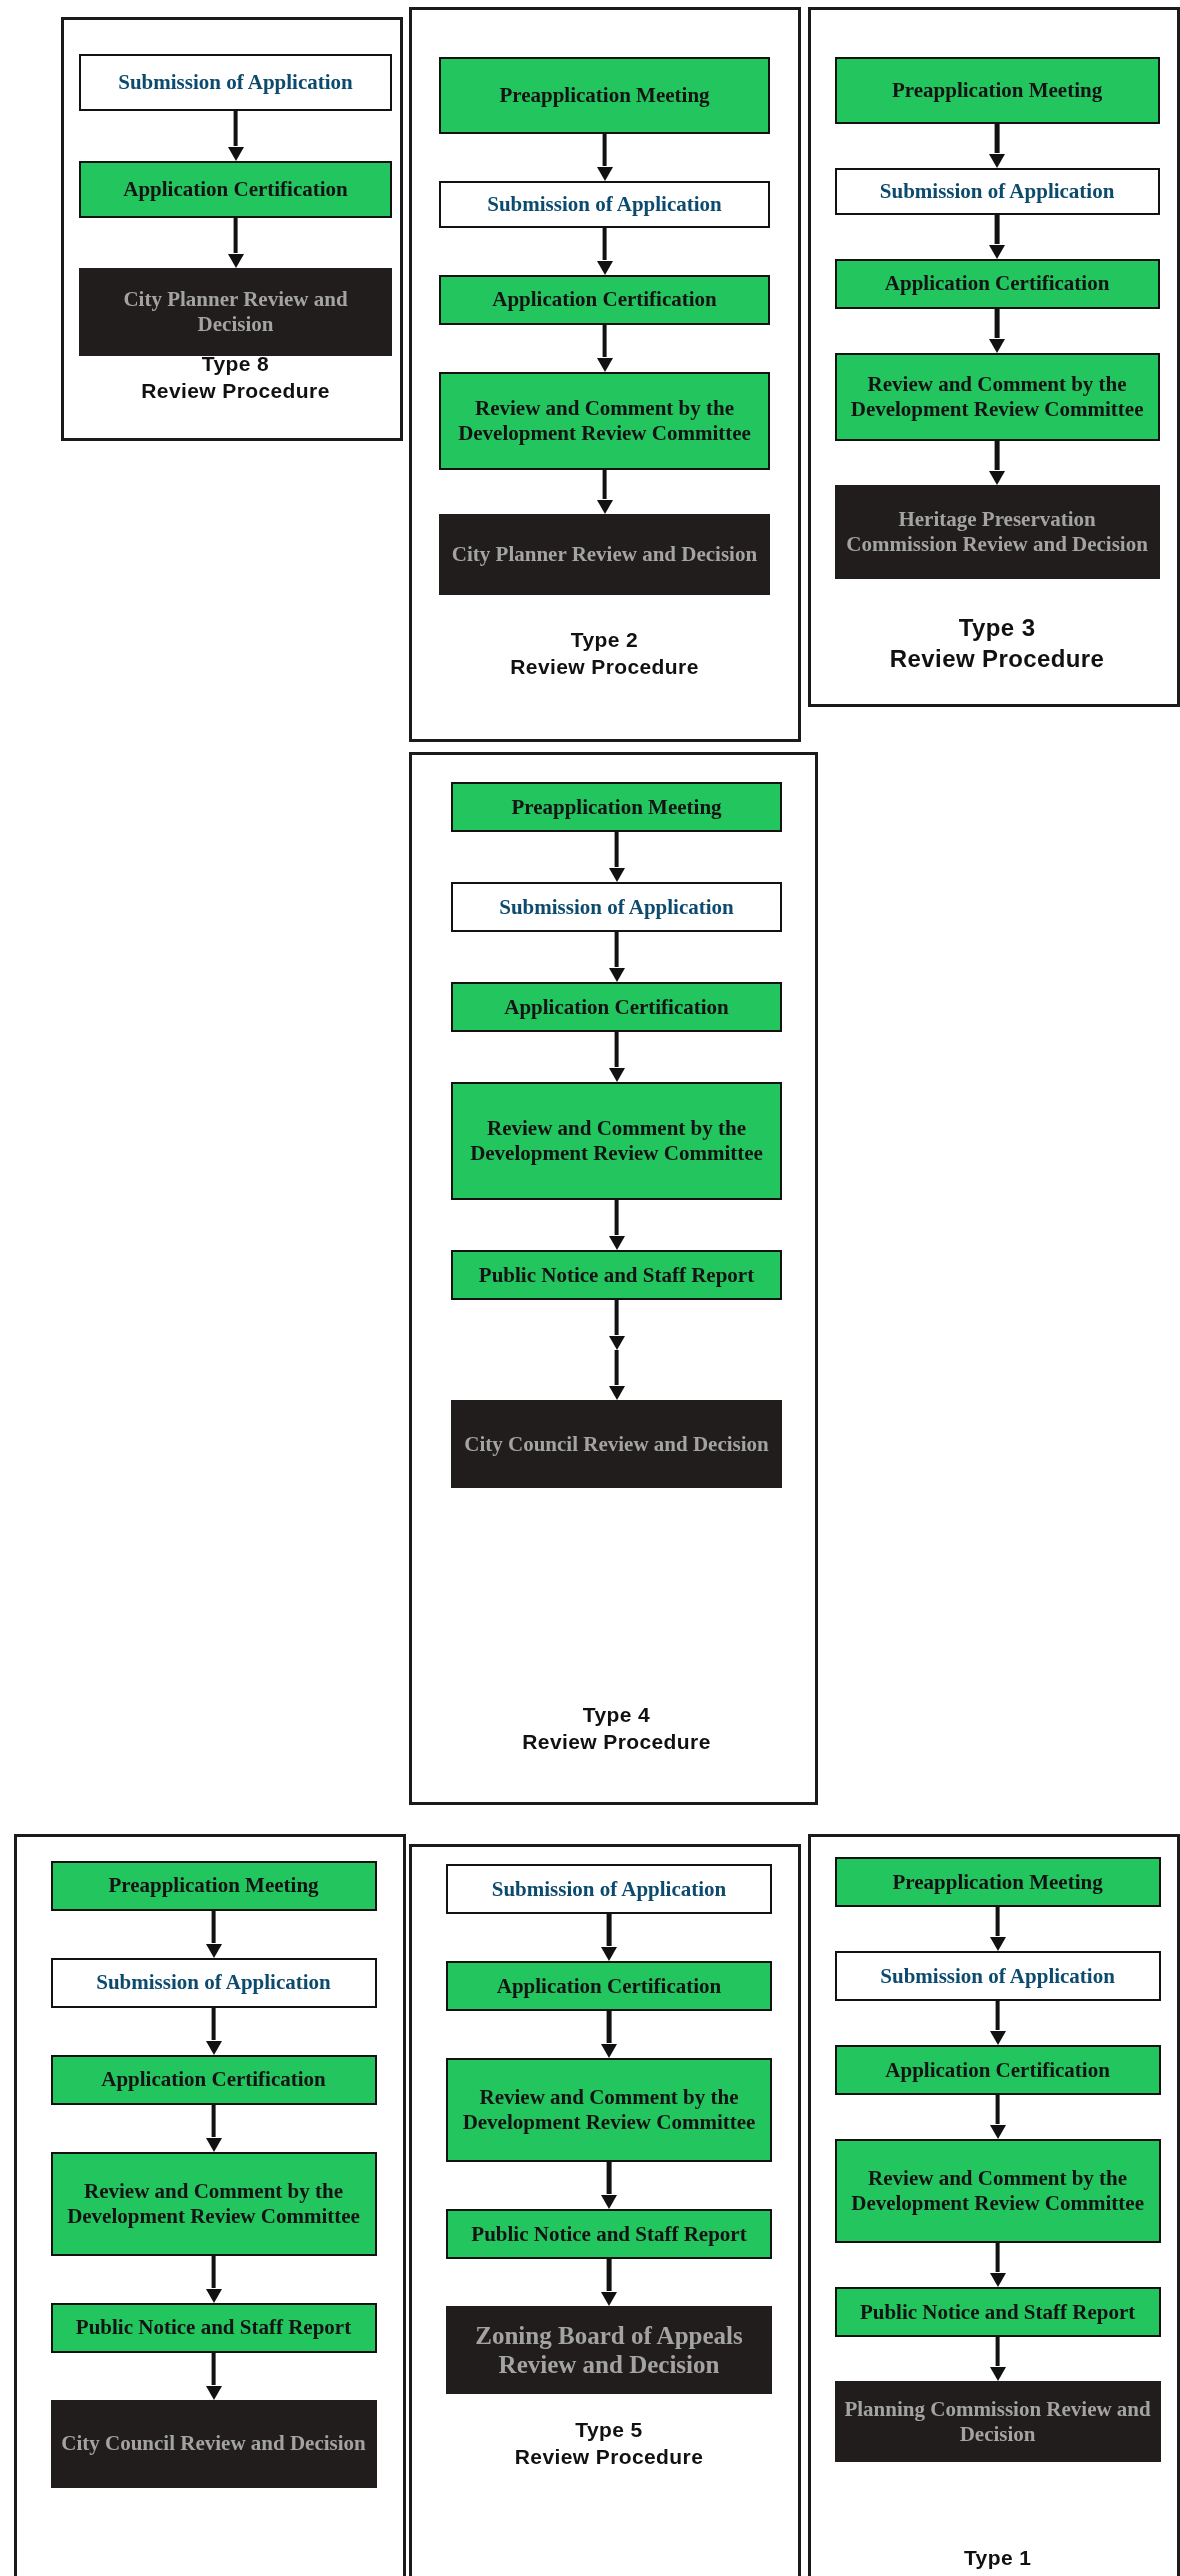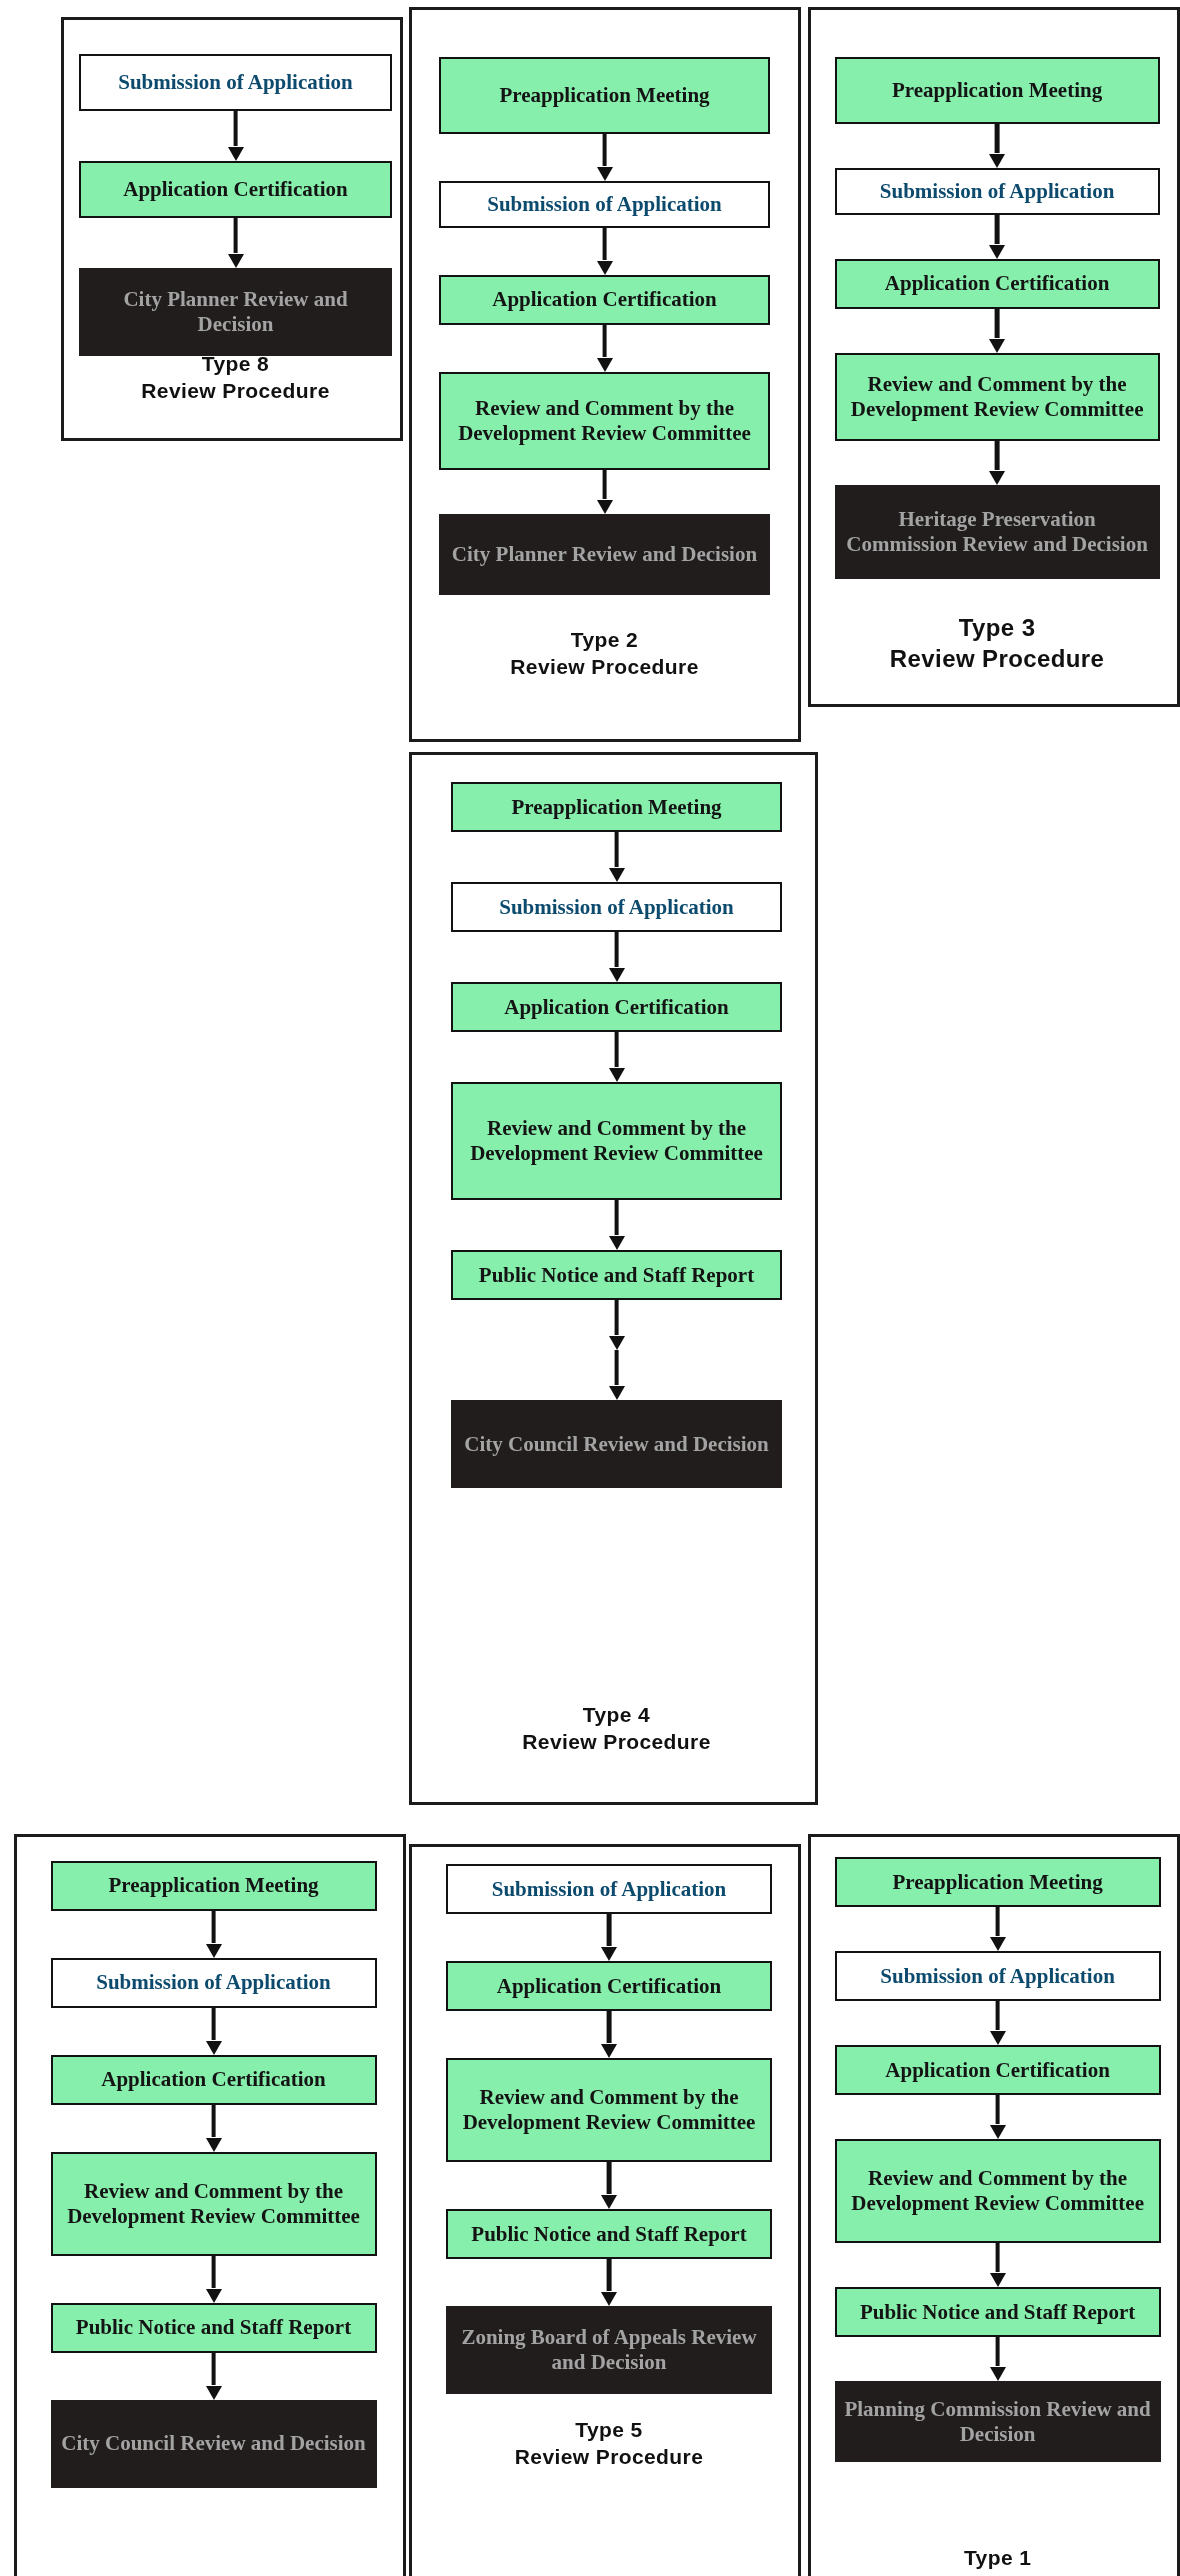--- a/index.html
+++ b/index.html
@@ -20,21 +20,21 @@
     box-sizing:border-box;
     border:2.9px solid #121212;
     display:flex;align-items:center;justify-content:center;
     text-align:center;
     font-family:"Liberation Serif", serif;
     font-weight:bold;
     line-height:1.18;
     padding:4.8px 5.7px;
   }
   .node.white{background:#ffffff;color:#0c4a6e;}
-  .node.gray {background:#86efac;color:#141414;}
+  .node.gray {background:#22c55e;color:#141414;}
   .node.black{background:#211d1d;color:#a3a3a3;border-color:#211d1d;}
 
   
   .arrow{position:relative;align-self:center;width:17px;}
   .arrow .shaft{position:absolute;left:50%;top:0;transform:translateX(-50%);
                 width:4.8px;background:#111111;}
   .arrow .head{position:absolute;left:50%;bottom:0;transform:translateX(-50%);
                width:0;height:0;border-left:8.6px solid transparent;
                border-right:8.6px solid transparent;border-top:14.3px solid #111111;}
 
@@ -214,21 +214,21 @@
         <div class="node gray" style="height: 104px; font-size: 21px;">Review and Comment by the Development Review Committee</div>
         <div class="arrow" style="height: 47px;">
           <span class="shaft" style="height: 32px;"></span>
           <span class="head"></span>
         </div>
         <div class="node gray" style="height: 50px; font-size: 21px;">Public Notice and Staff Report</div>
         <div class="arrow" style="height: 47px;">
           <span class="shaft" style="height: 32px;"></span>
           <span class="head"></span>
         </div>
-        <div class="node black" style="height: 88px; font-size: 21px;">Zoning Board of Appeals Review and Decision</div>
+        <div class="node black" style="height: 88px; font-size: 25px;">Zoning Board of Appeals Review and Decision</div>
       </div>
       <div class="caption" style="position: absolute; left: 34px; width: 326px; top: 569px; font-size: 21px;">
         <span class="l1">Type 5</span>
         <span class="l2">Review Procedure</span>
       </div>
     </div>
     <div class="panel" style="left: 808px; top: 1834px; width: 372px; height: 870px;">
       <div class="flow" style="left: 23.6px; top: 20px; width: 326px;">
         <div class="node gray" style="height: 50px; font-size: 21px;">Preapplication Meeting</div>
         <div class="arrow" style="height: 44px;">

